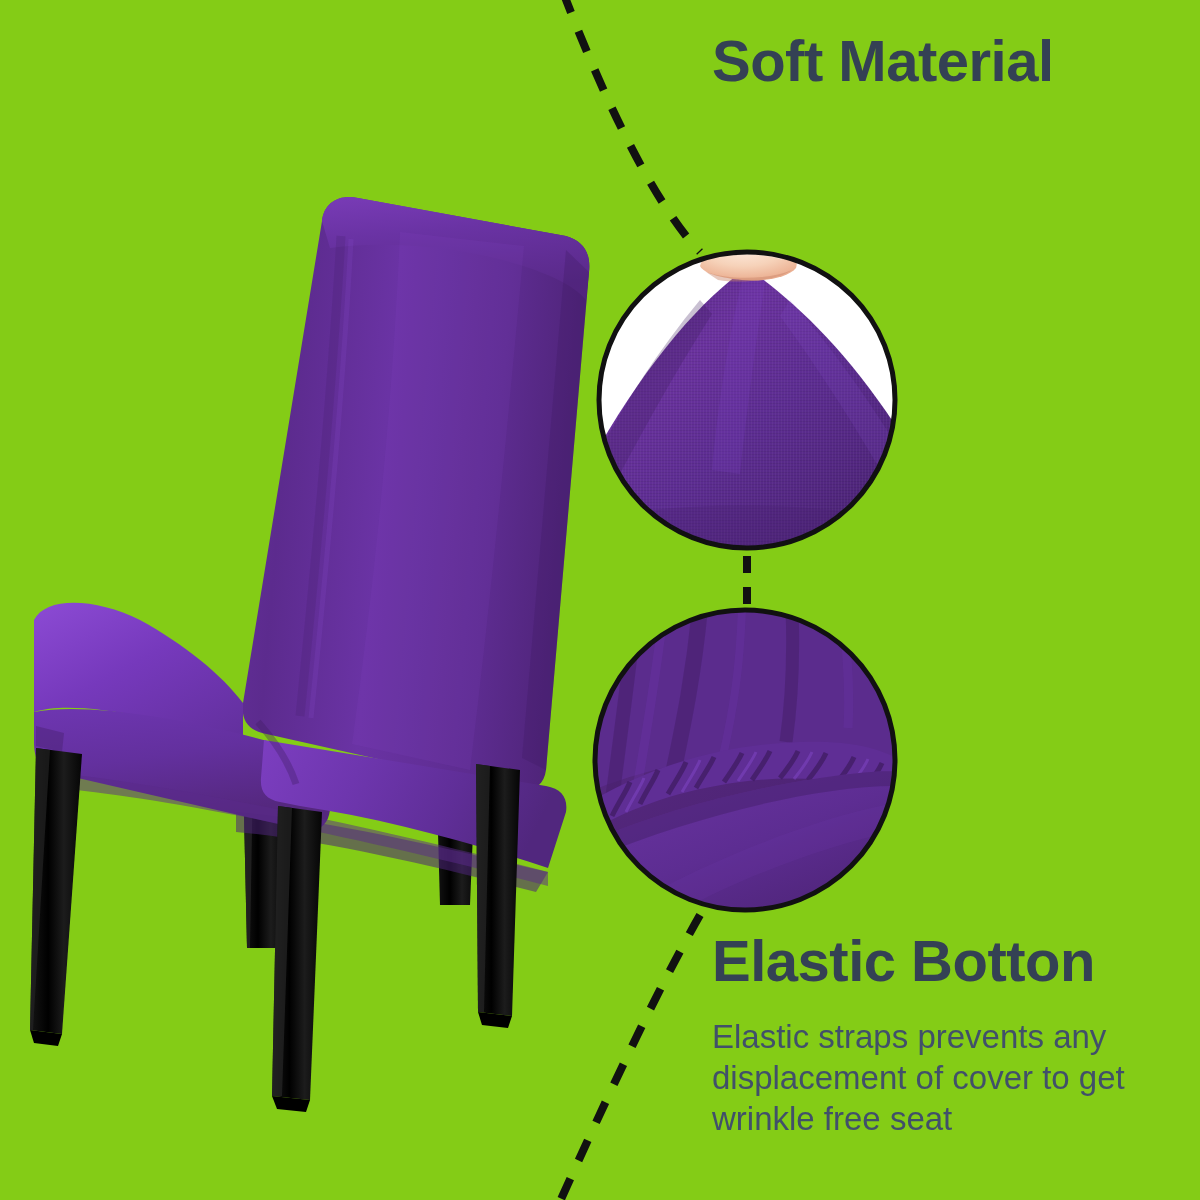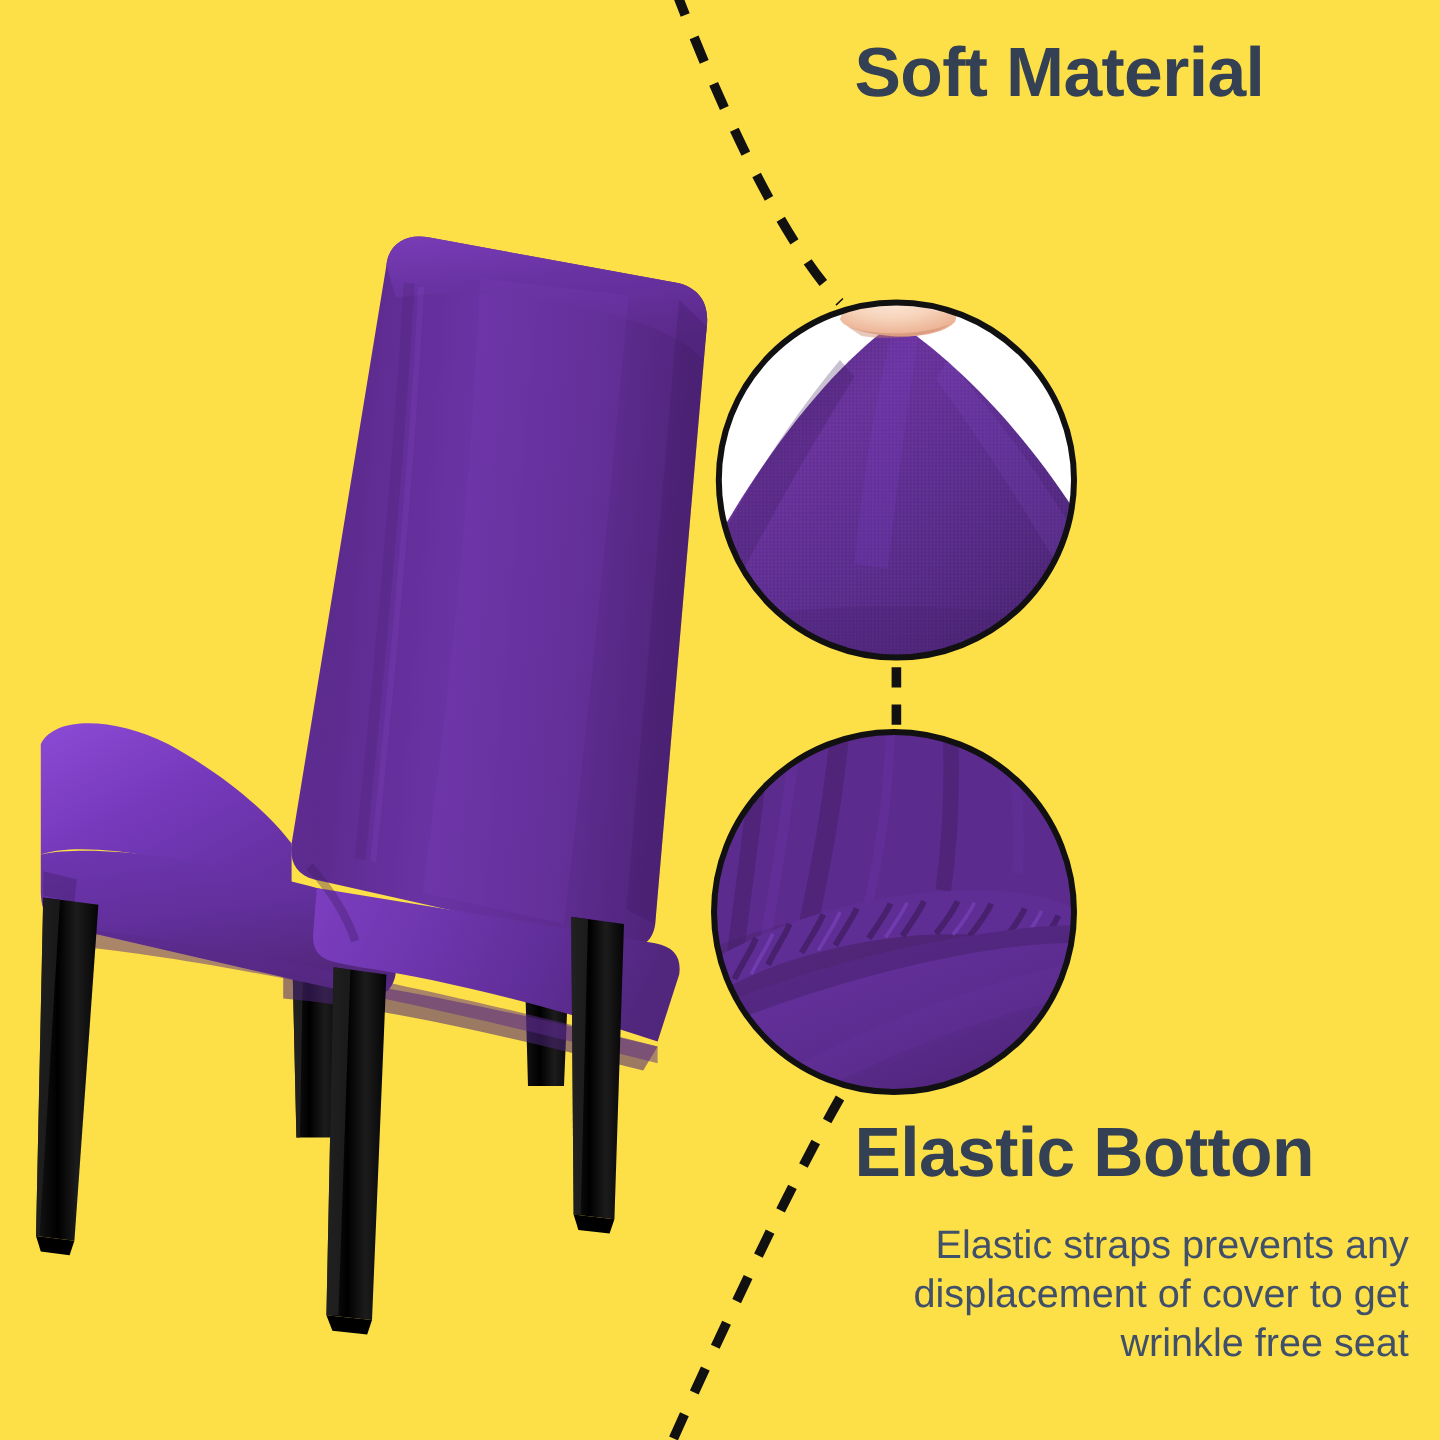--- a/index.html
+++ b/index.html
@@ -7,21 +7,21 @@
     padding: 0;
     background: #ffffff;
   }
   body {
     font-family: "Liberation Sans", sans-serif;
   }
   #infographic {
     position: relative;
     width: 1200px;
     height: 1200px;
-    background: #fde047;
+    background: #84cc16;
     overflow: hidden;
   }
   .layer {
     position: absolute;
     top: 0;
     left: 0;
     width: 1200px;
     height: 1200px;
   }
 
@@ -43,21 +43,21 @@
     white-space: nowrap;
   }
   .feature-desc {
     font-size: 33px;
     font-weight: normal;
     color: #41506a;
     line-height: 1.23;
     margin: 0;
     max-width: 462px;
   }
-  #feature-bottom .feature-desc { margin-top: 26px; text-align: right; }
+  #feature-bottom .feature-desc { margin-top: 26px; }
 </style>
 </head>
 <body>
 
 <div id="infographic">
 
   <svg class="layer" viewBox="0 0 1200 1200">
     <defs>
 
       <linearGradient id="gBack" x1="0" y1="0" x2="1" y2="0.15">

